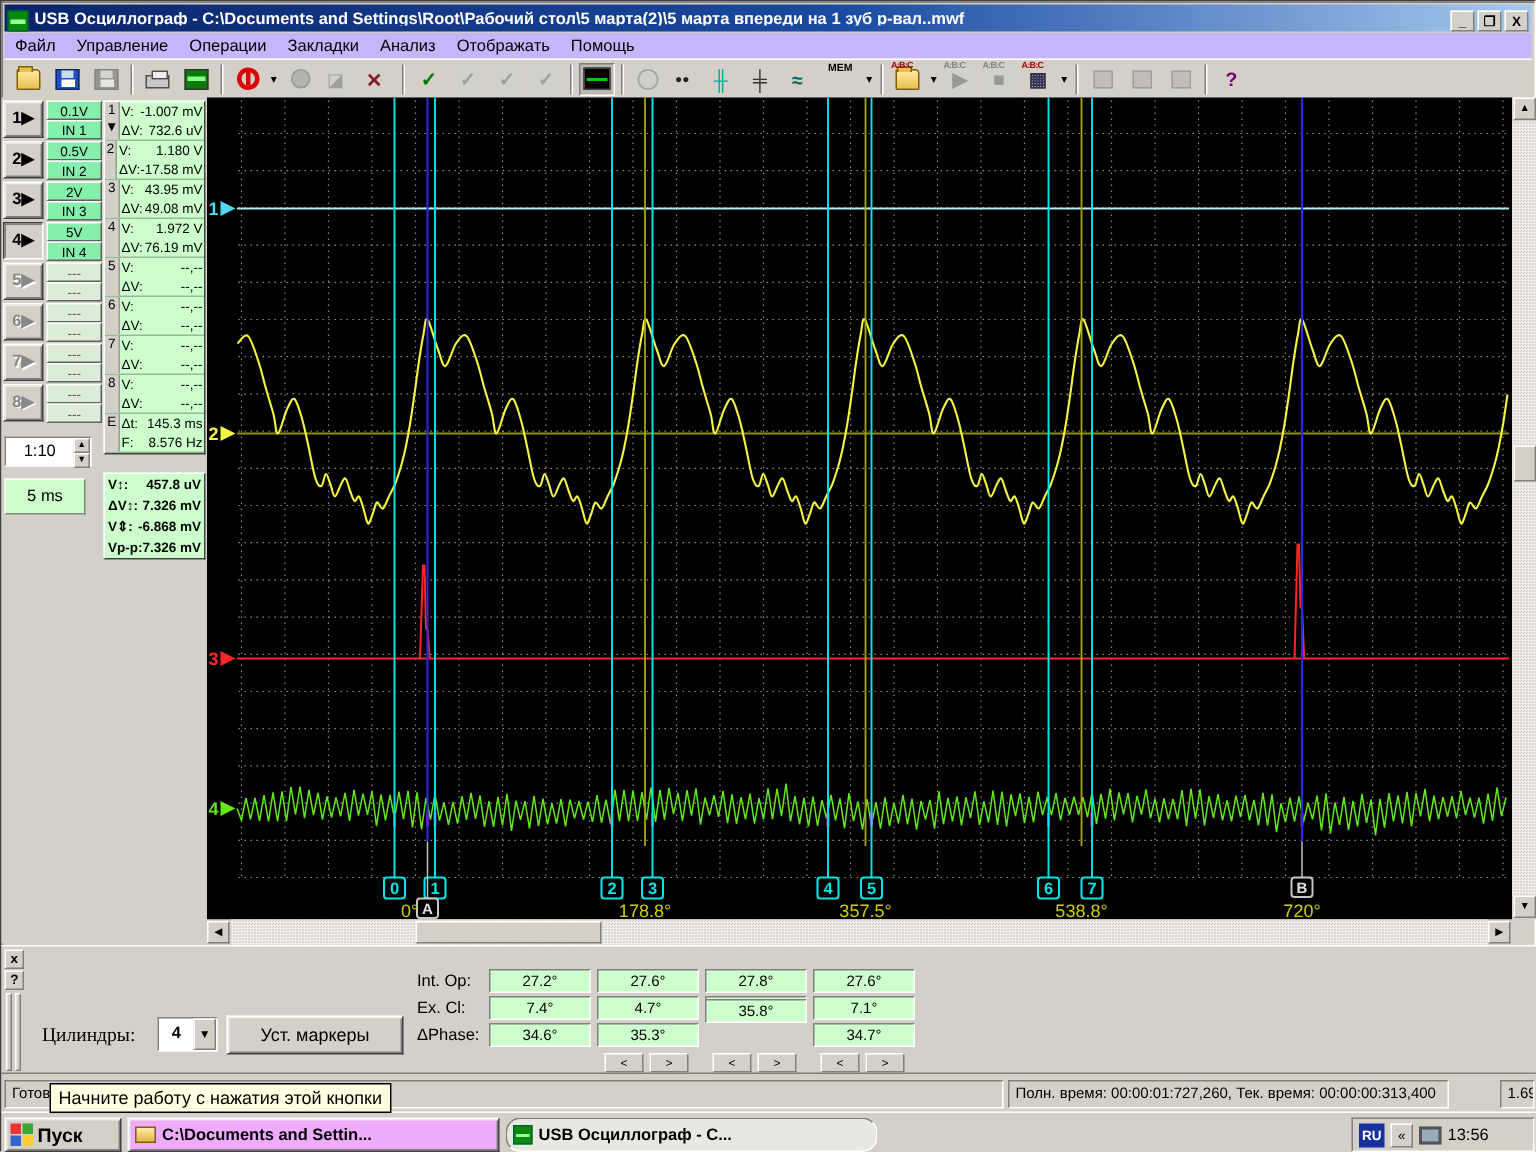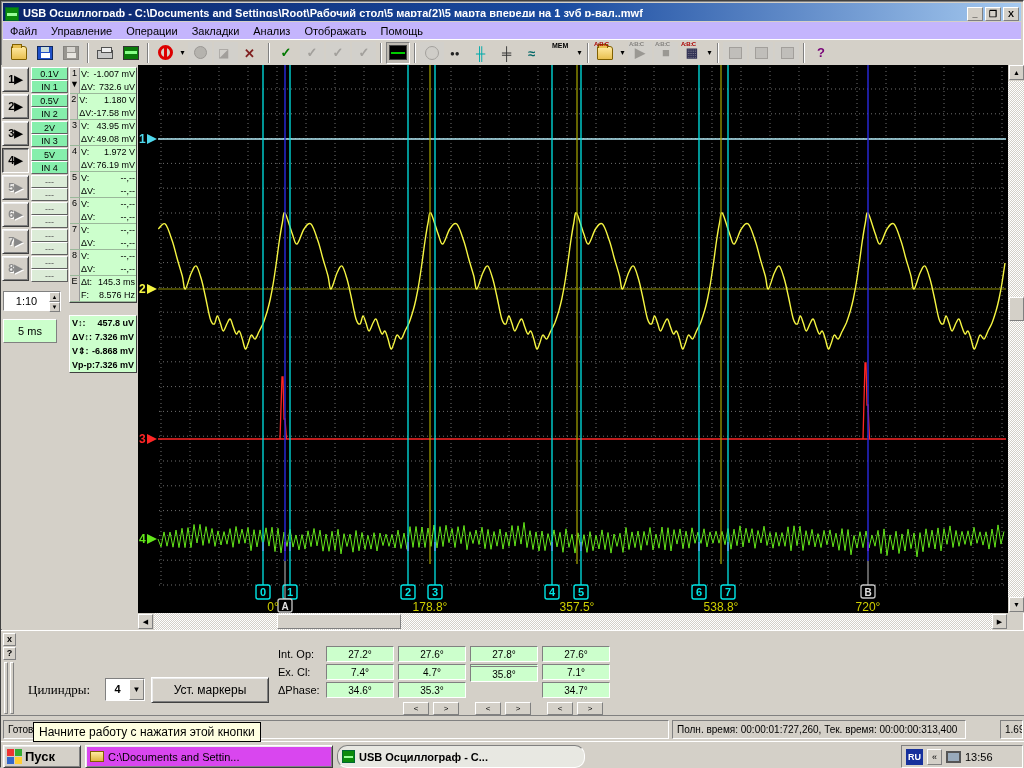--- a/index.html
+++ b/index.html
@@ -109,21 +109,21 @@
   .status-cell { position:absolute; top:4px; height:19px; line-height:17px; padding:0 4px; font-size:10px; white-space:nowrap; overflow:hidden; }
   .tooltip { position:absolute; left:32px; top:721px; height:20px; background:#ffffe1; border:1px solid #000; padding:2px 5px; font-size:12px; z-index:50; white-space:nowrap; }
 
   
   .taskbar { position:absolute; left:0; top:740px; width:1024px; height:28px; background:#d4d0c8; border-top:1px solid #fff; }
   .start-btn { position:absolute; left:2px; top:3px; width:78px; height:23px; background:#d4d0c8; display:flex; align-items:center; padding-left:3px; gap:3px; }
   .xp-logo { width:15px; height:15px; display:grid; grid-template-columns:7px 7px; grid-template-rows:7px 7px; gap:1px; }
   .xp-logo i:nth-child(1){background:#e33;} .xp-logo i:nth-child(2){background:#3a3;}
   .xp-logo i:nth-child(3){background:#36c;} .xp-logo i:nth-child(4){background:#fc3;}
   .start-label { font-weight:bold; font-size:13px; }
-  .task-btn { position:absolute; top:3px; height:23px; background:#d946ef; display:flex; align-items:center; gap:4px; padding:0 4px; font-size:11px; white-space:nowrap; overflow:hidden; }
+  .task-btn { position:absolute; top:3px; height:23px; background:#f0abfc; display:flex; align-items:center; gap:4px; padding:0 4px; font-size:11px; white-space:nowrap; overflow:hidden;font-weight:bold; }
   .task-btn.active { background:#e8e8e2; border-color:#808080 #fff #fff #808080; font-weight:bold; }
   .task-icon-folder { width:14px; height:11px; background:linear-gradient(#ffe9a0,#e0b840); border:1px solid #806000; flex:0 0 auto; }
   .task-icon-scope { width:13px; height:13px; background:#0a8a0a; border:1px solid #063; position:relative; flex:0 0 auto;}
   .task-icon-scope::after{content:""; position:absolute; left:1px; top:5px; right:1px; height:2px; background:#9f9;}
   .tray { position:absolute; right:2px; top:3px; width:122px; height:23px; display:flex; align-items:center; gap:4px; padding:0 4px; }
   .ru-badge { width:17px; height:16px; background:#16309c; color:#fff; font-size:9px; font-weight:bold; text-align:center; line-height:16px; }
   .tray-expand { width:15px; height:16px; background:#d4d0c8; font-size:9px; text-align:center; line-height:15px; }
   .tray-monitor { width:15px; height:12px; background:#9ab; border:2px solid #555; }
   .tray-time { font-size:11px; }
 </style>

